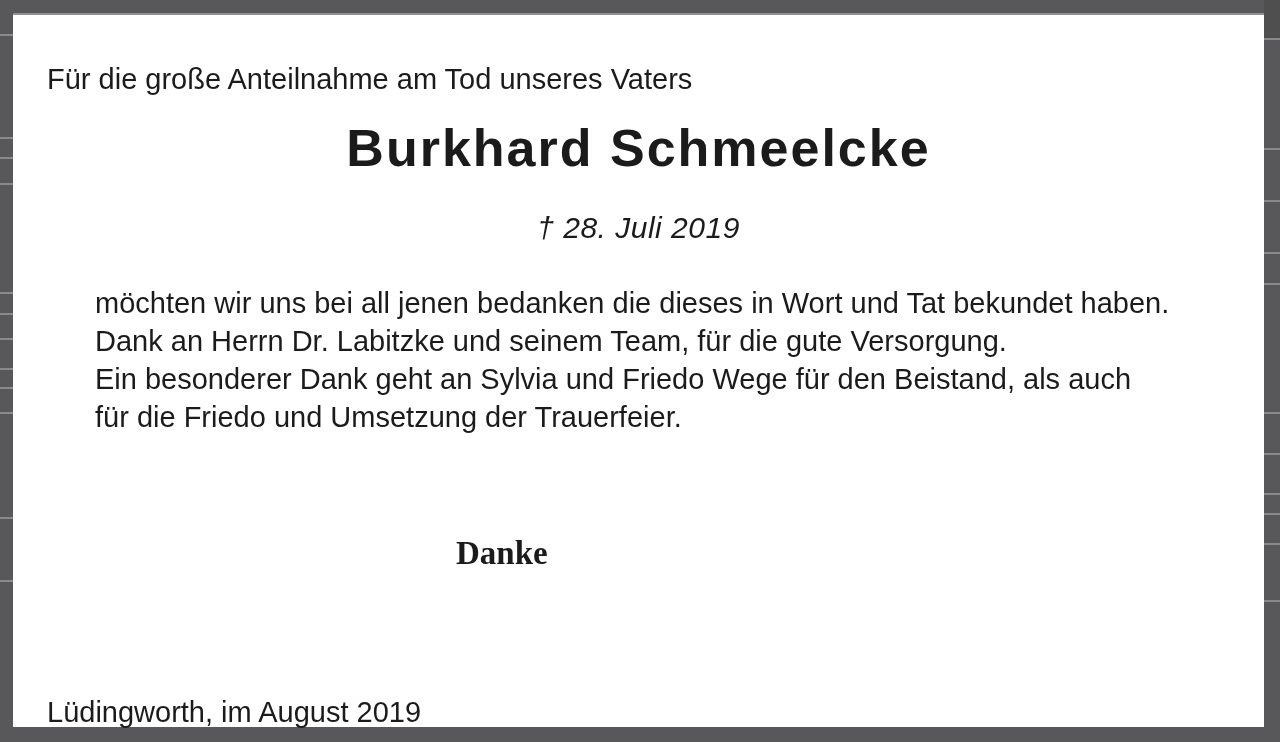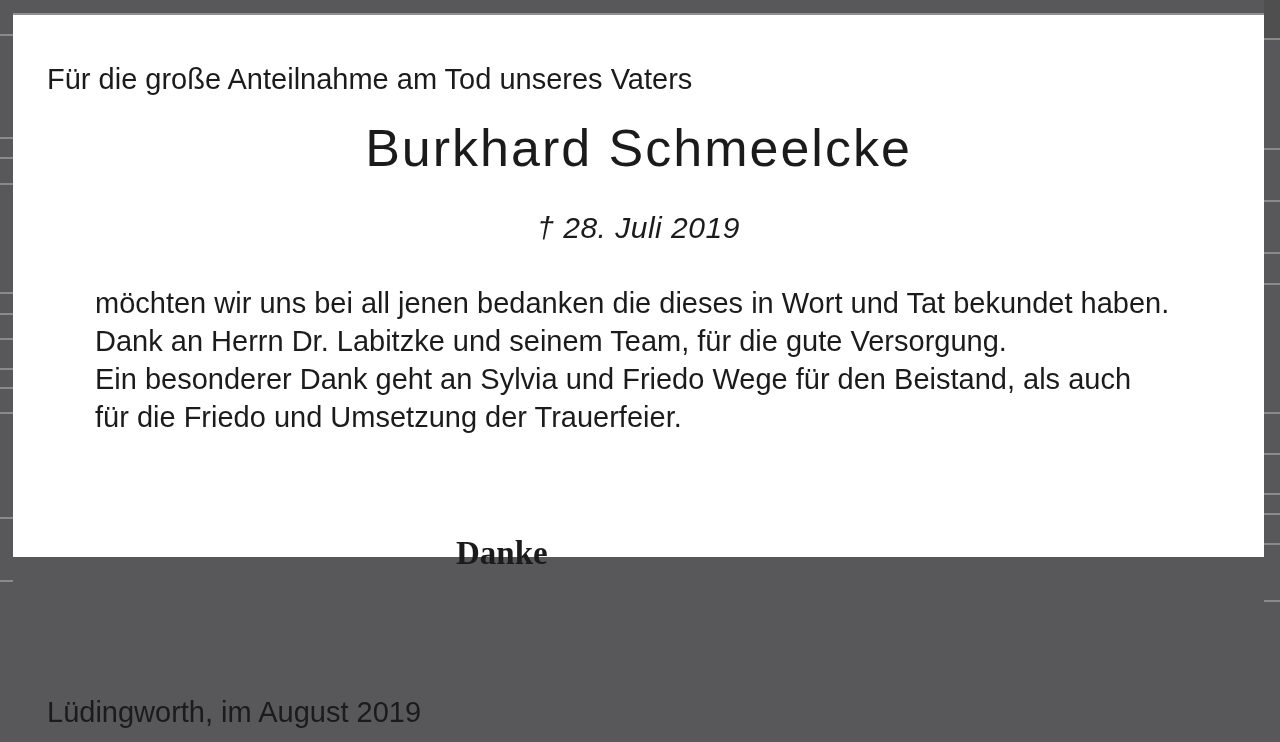--- a/index.html
+++ b/index.html
@@ -20,32 +20,32 @@
   .scan-bg{position:absolute;inset:0;}
   .margin-line{position:absolute;height:2px;background:var(--artifact);}
   .margin-line.left{left:0;width:13px;}
   .margin-line.right{left:1264px;width:16px;}
   .corner-notch{
     position:absolute;left:1264px;top:0;width:16px;height:38px;
     background:rgba(0,0,0,0.10);
   }
   .card{
     position:absolute;
-    left:13px;top:13px;width:1251px;height:544px;
+    left:13px;top:13px;width:1251px;height:714px;
     background:var(--card);
     border-top:2px solid var(--edge);
   }
   .intro{
     position:absolute;left:34px;top:45px;width:1180px;
     font-size:29px;line-height:38px;
   }
   .deceased-name{
     position:absolute;left:0;top:103px;width:100%;
     text-align:center;
-    font-size:52px;font-weight:normal;letter-spacing:2px;
+    font-size:52px;font-weight:bold;letter-spacing:2px;
     line-height:60px;
   }
   .death-date{
     position:absolute;left:0;top:194px;width:100%;
     text-align:center;
     font-size:30px;line-height:38px;letter-spacing:0.5px;font-style:italic;
   }
   .body-par{
     position:absolute;left:34px;top:269px;width:1210px;margin-left:48px;
   }

